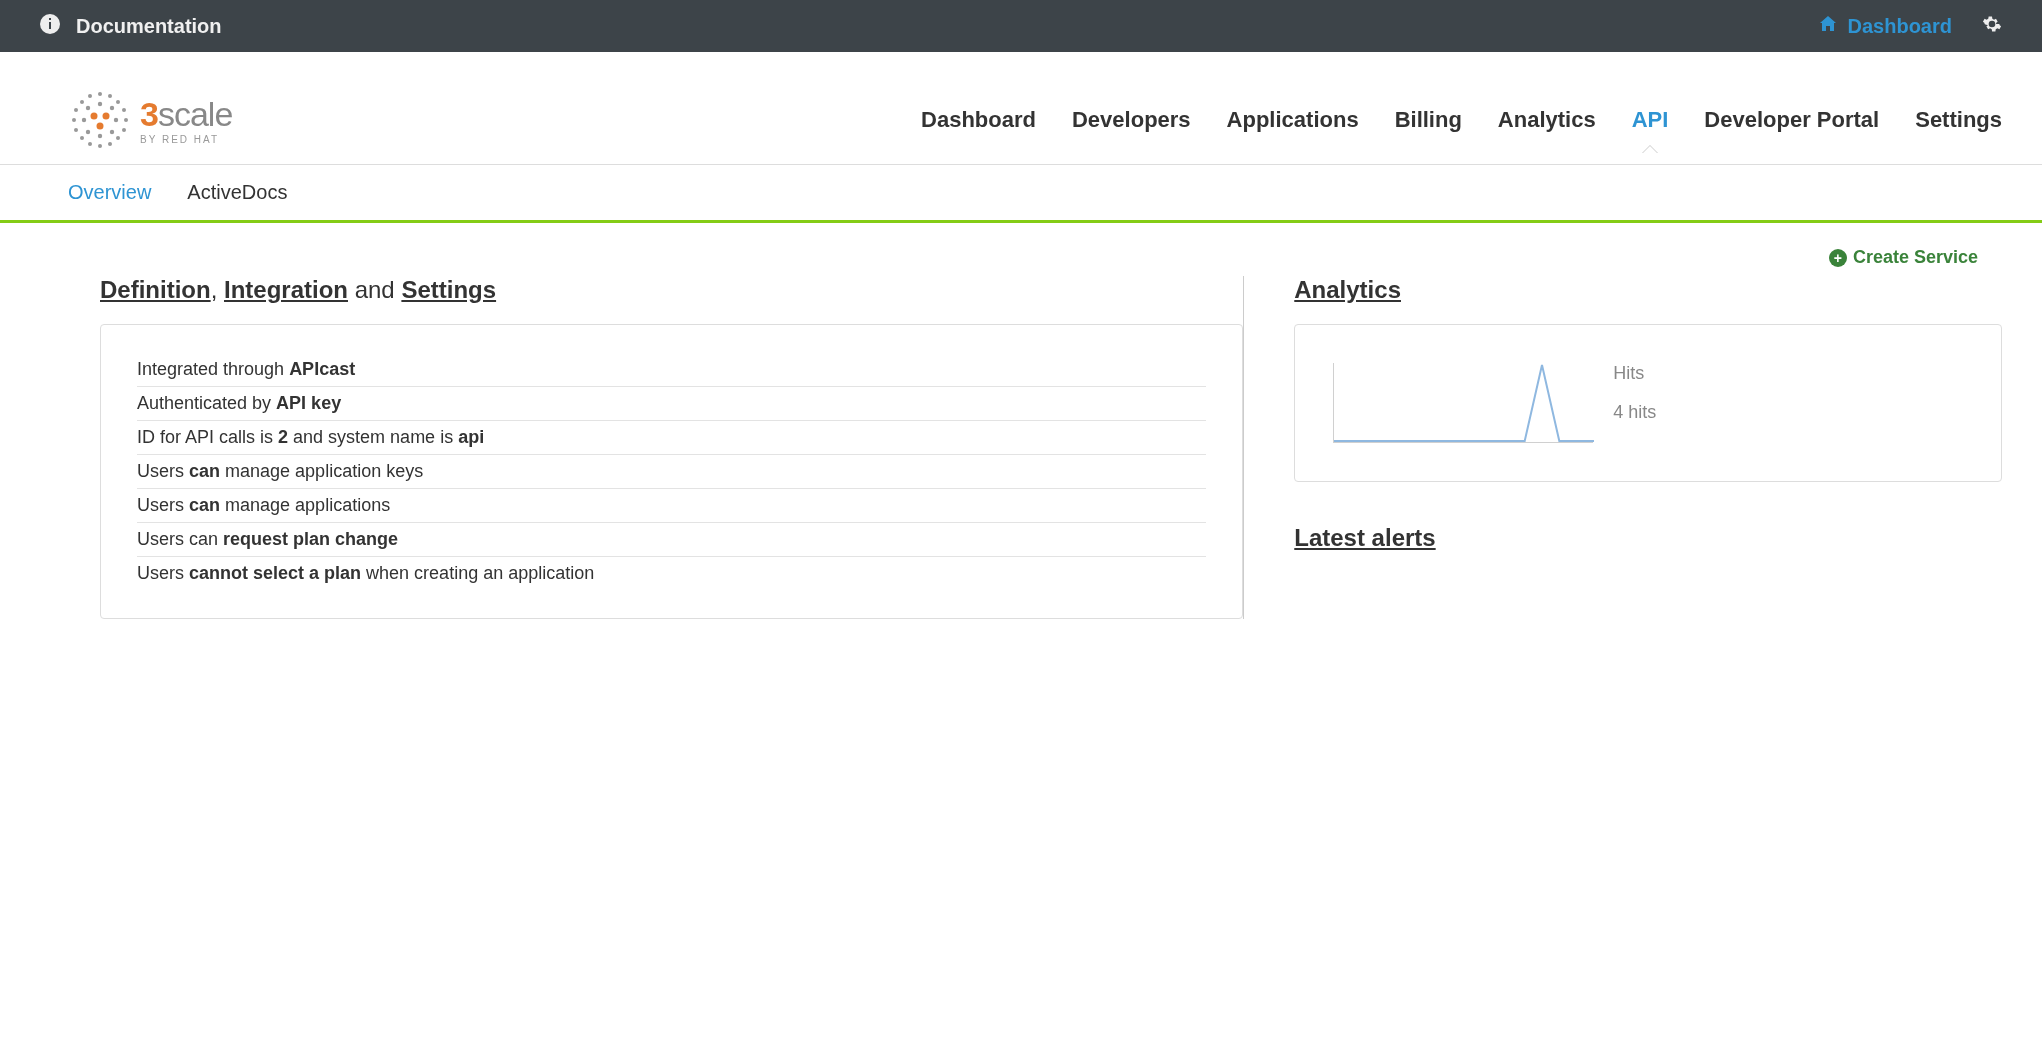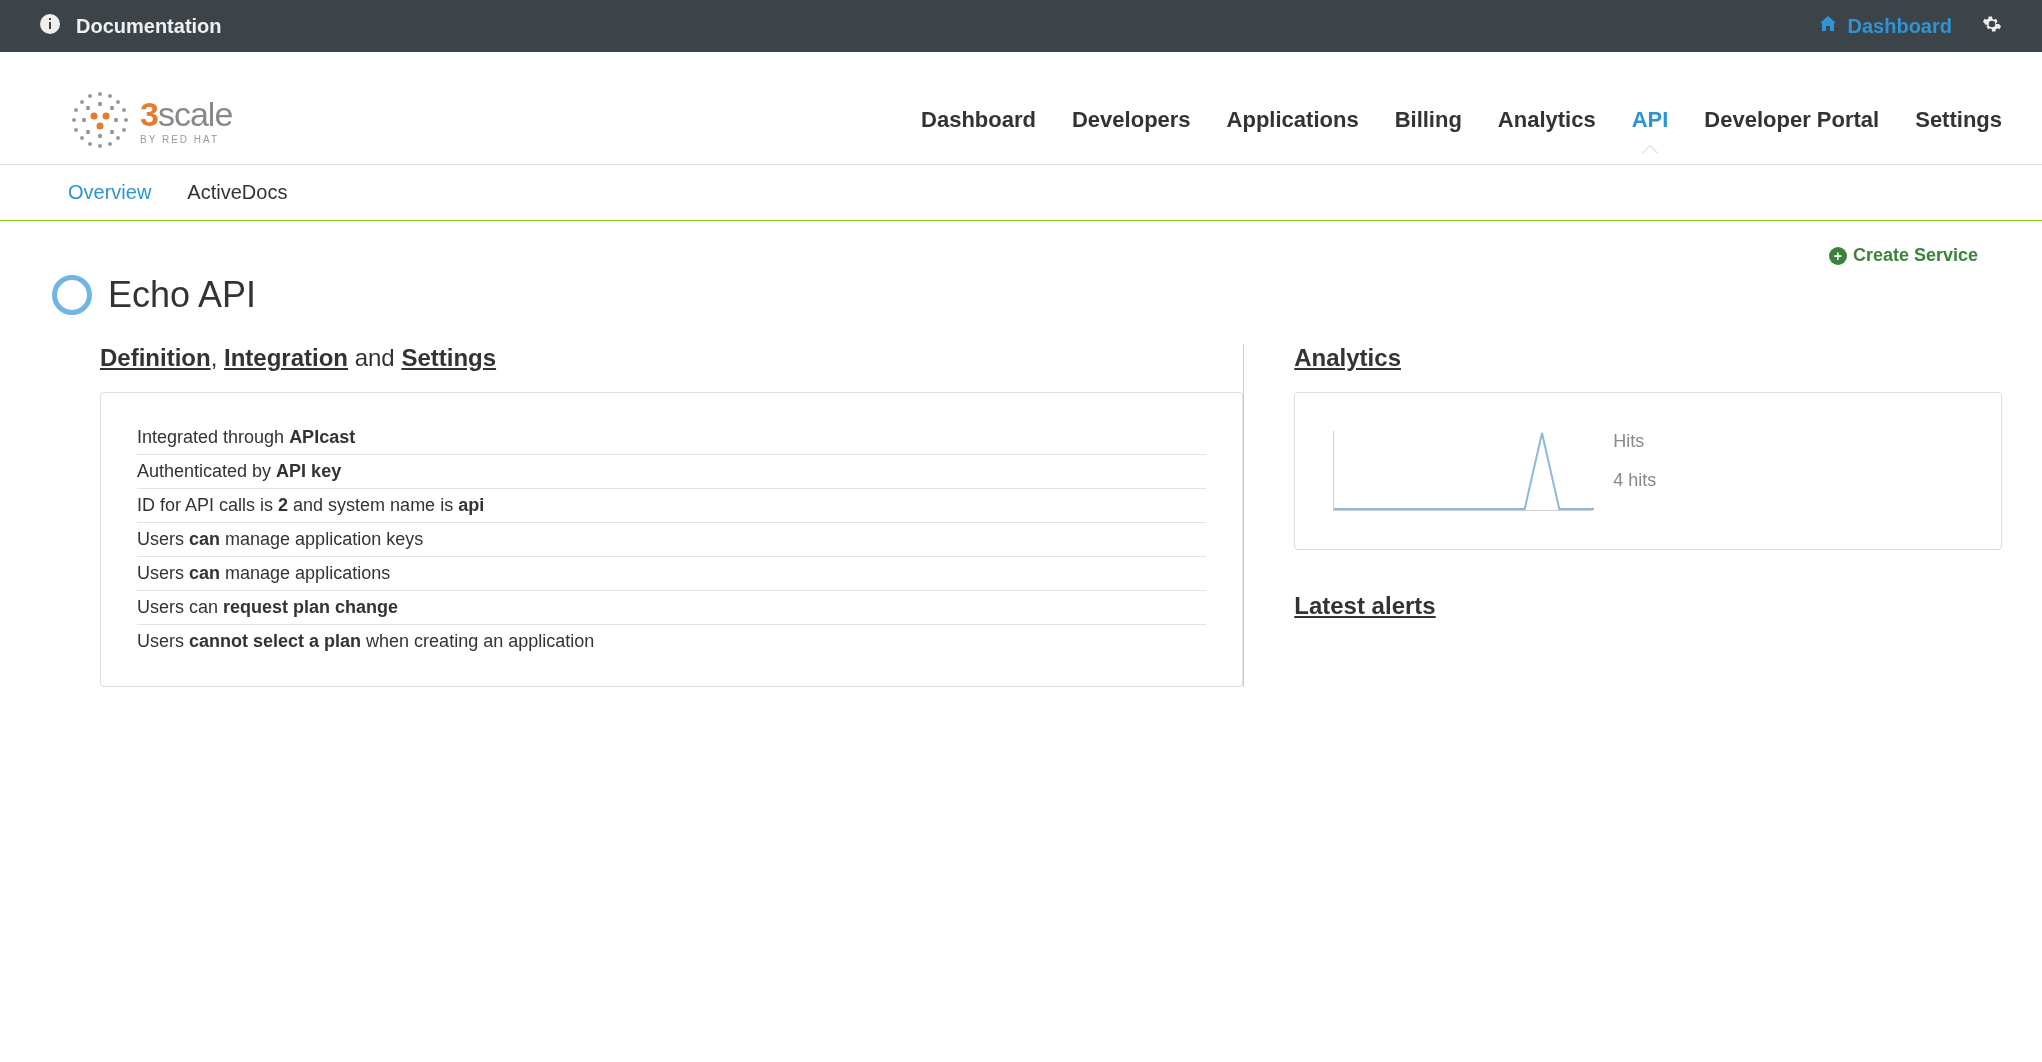--- a/index.html
+++ b/index.html
@@ -19,21 +19,21 @@
 .logo-text { display: flex; flex-direction: column; }
 .logo-main { font-size: 34px; font-weight: 500; color: #888; letter-spacing: -1px; }
 .logo-main .three { color: #e57b2f; font-weight: 700; }
 .logo-sub { font-size: 10px; letter-spacing: 2px; color: #999; }
 .mainnav { display: flex; gap: 36px; margin-left: auto; }
 .mainnav-item { font-size: 22px; font-weight: 700; color: #333; cursor: pointer; padding: 8px 0; position: relative; }
 .mainnav-item.active { color: #2e94d3; }
 .mainnav-item.active::after { content: ""; position: absolute; bottom: -13px; left: 50%; transform: translateX(-50%); width: 0; height: 0; border-left: 8px solid transparent; border-right: 8px solid transparent; border-bottom: 8px solid #fff; filter: drop-shadow(0 -1px 0 #ccc); }
 
 
-.subnav { display: flex; gap: 36px; padding: 16px 40px 16px 68px; border-bottom: 1px solid #84cc16; }
+.subnav { display: flex; gap: 36px; padding: 16px 40px 16px 68px; border-bottom: 3px solid #84cc16; }
 .subnav-item { font-size: 20px; font-weight: 500; color: #333; cursor: pointer; }
 .subnav-item.active { color: #2e94d3; }
 
 
 .content { padding: 24px 40px 40px 100px; position: relative; }
 .create-row { text-align: right; padding-right: 24px; margin-bottom: 8px; }
 .create-btn { display: inline-flex; align-items: center; gap: 6px; color: #3a833a; font-size: 18px; font-weight: 700; cursor: pointer; }
 .create-btn .plus { display: inline-flex; width: 18px; height: 18px; border-radius: 50%; background: #3a833a; color: #fff; align-items: center; justify-content: center; font-size: 14px; font-weight: 700; }
 
 .api-title-row { display: flex; align-items: center; gap: 16px; margin-bottom: 28px; }
@@ -153,24 +153,20 @@
 </div>
 
 <div class="content">
   <div class="create-row">
     <span class="create-btn">
       <span class="plus">+</span>
       <span>Create Service</span>
     </span>
   </div>
 
-  <div class="api-title-row">
-    <div class="ring"></div>
-    <h1 class="api-title">Echo API</h1>
-  </div>
 
   <div class="two-col">
 
     <div class="col-left">
       <h2 class="section-heading">
         <span class="ulink">Definition</span><span class="plain">, </span><span class="ulink">Integration</span><span class="plain"> and </span><span class="ulink">Settings</span>
       </h2>
       <div class="def-box">
         <ul class="def-list">
           <li><span>Integrated through </span><b>APIcast</b><span></span></li>

